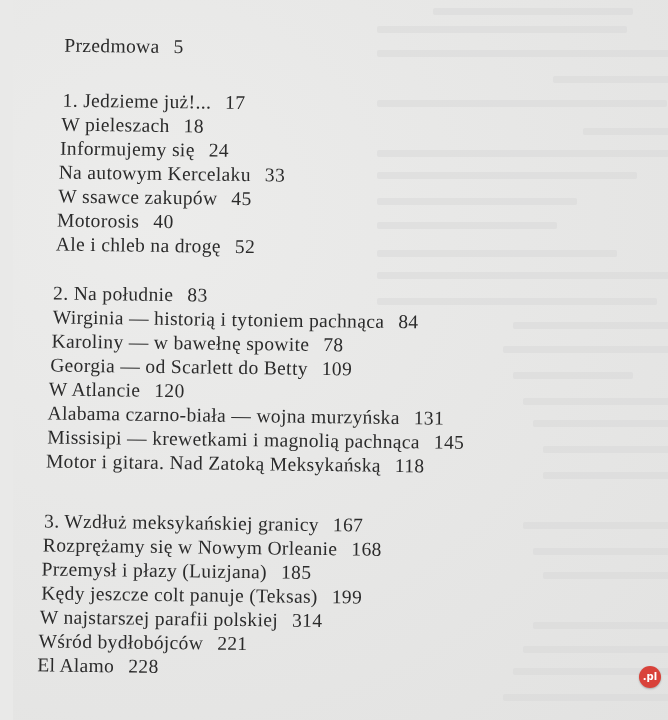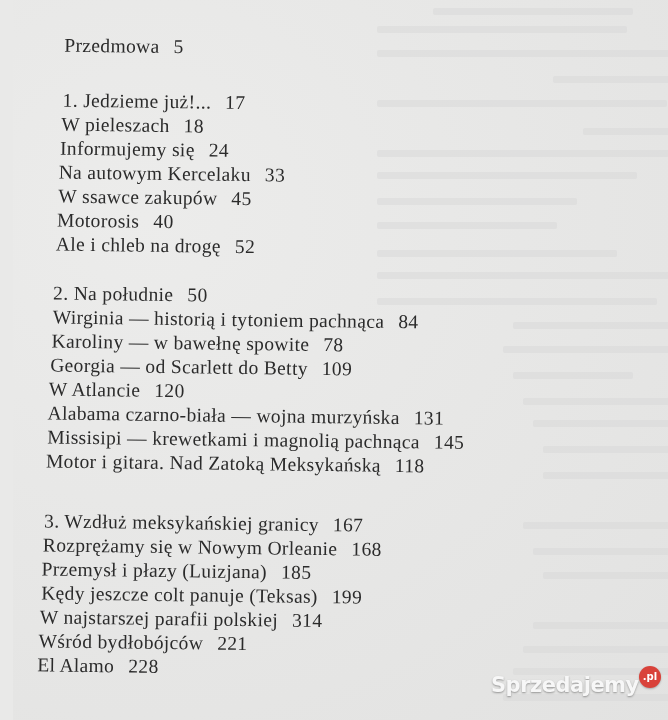--- a/index.html
+++ b/index.html
@@ -140,21 +140,21 @@
       <span>W ssawce zakupów</span><span class="page-num">45</span>
     </div>
     <div class="toc-line" style="left:47px;top:209px;">
       <span>Motorosis</span><span class="page-num">40</span>
     </div>
     <div class="toc-line" style="left:46px;top:233px;">
       <span>Ale i chleb na drogę</span><span class="page-num">52</span>
     </div>
 
     <div class="toc-line chapter" style="left:44px;top:282px;">
-      <span>2. Na południe</span><span class="page-num">50</span>
+      <span>2. Na południe</span><span class="page-num">83</span>
     </div>
     <div class="toc-line" style="left:44px;top:306px;">
       <span>Wirginia — historią i tytoniem pachnąca</span><span class="page-num">84</span>
     </div>
     <div class="toc-line" style="left:43px;top:330px;">
       <span>Karoliny — w bawełnę spowite</span><span class="page-num">78</span>
     </div>
     <div class="toc-line" style="left:42px;top:354px;">
       <span>Georgia — od Scarlett do Betty</span><span class="page-num">109</span>
     </div>
@@ -188,16 +188,15 @@
     </div>
     <div class="toc-line" style="left:34px;top:630px;">
       <span>Wśród bydłobójców</span><span class="page-num">221</span>
     </div>
     <div class="toc-line" style="left:33px;top:654px;">
       <span>El Alamo</span><span class="page-num">228</span>
     </div>
 
   </div>
 
-  <div class="watermark">Sprzedajemy</div>
   <div class="watermark-badge">.pl</div>
 
 </div>
 
 </body></html>

